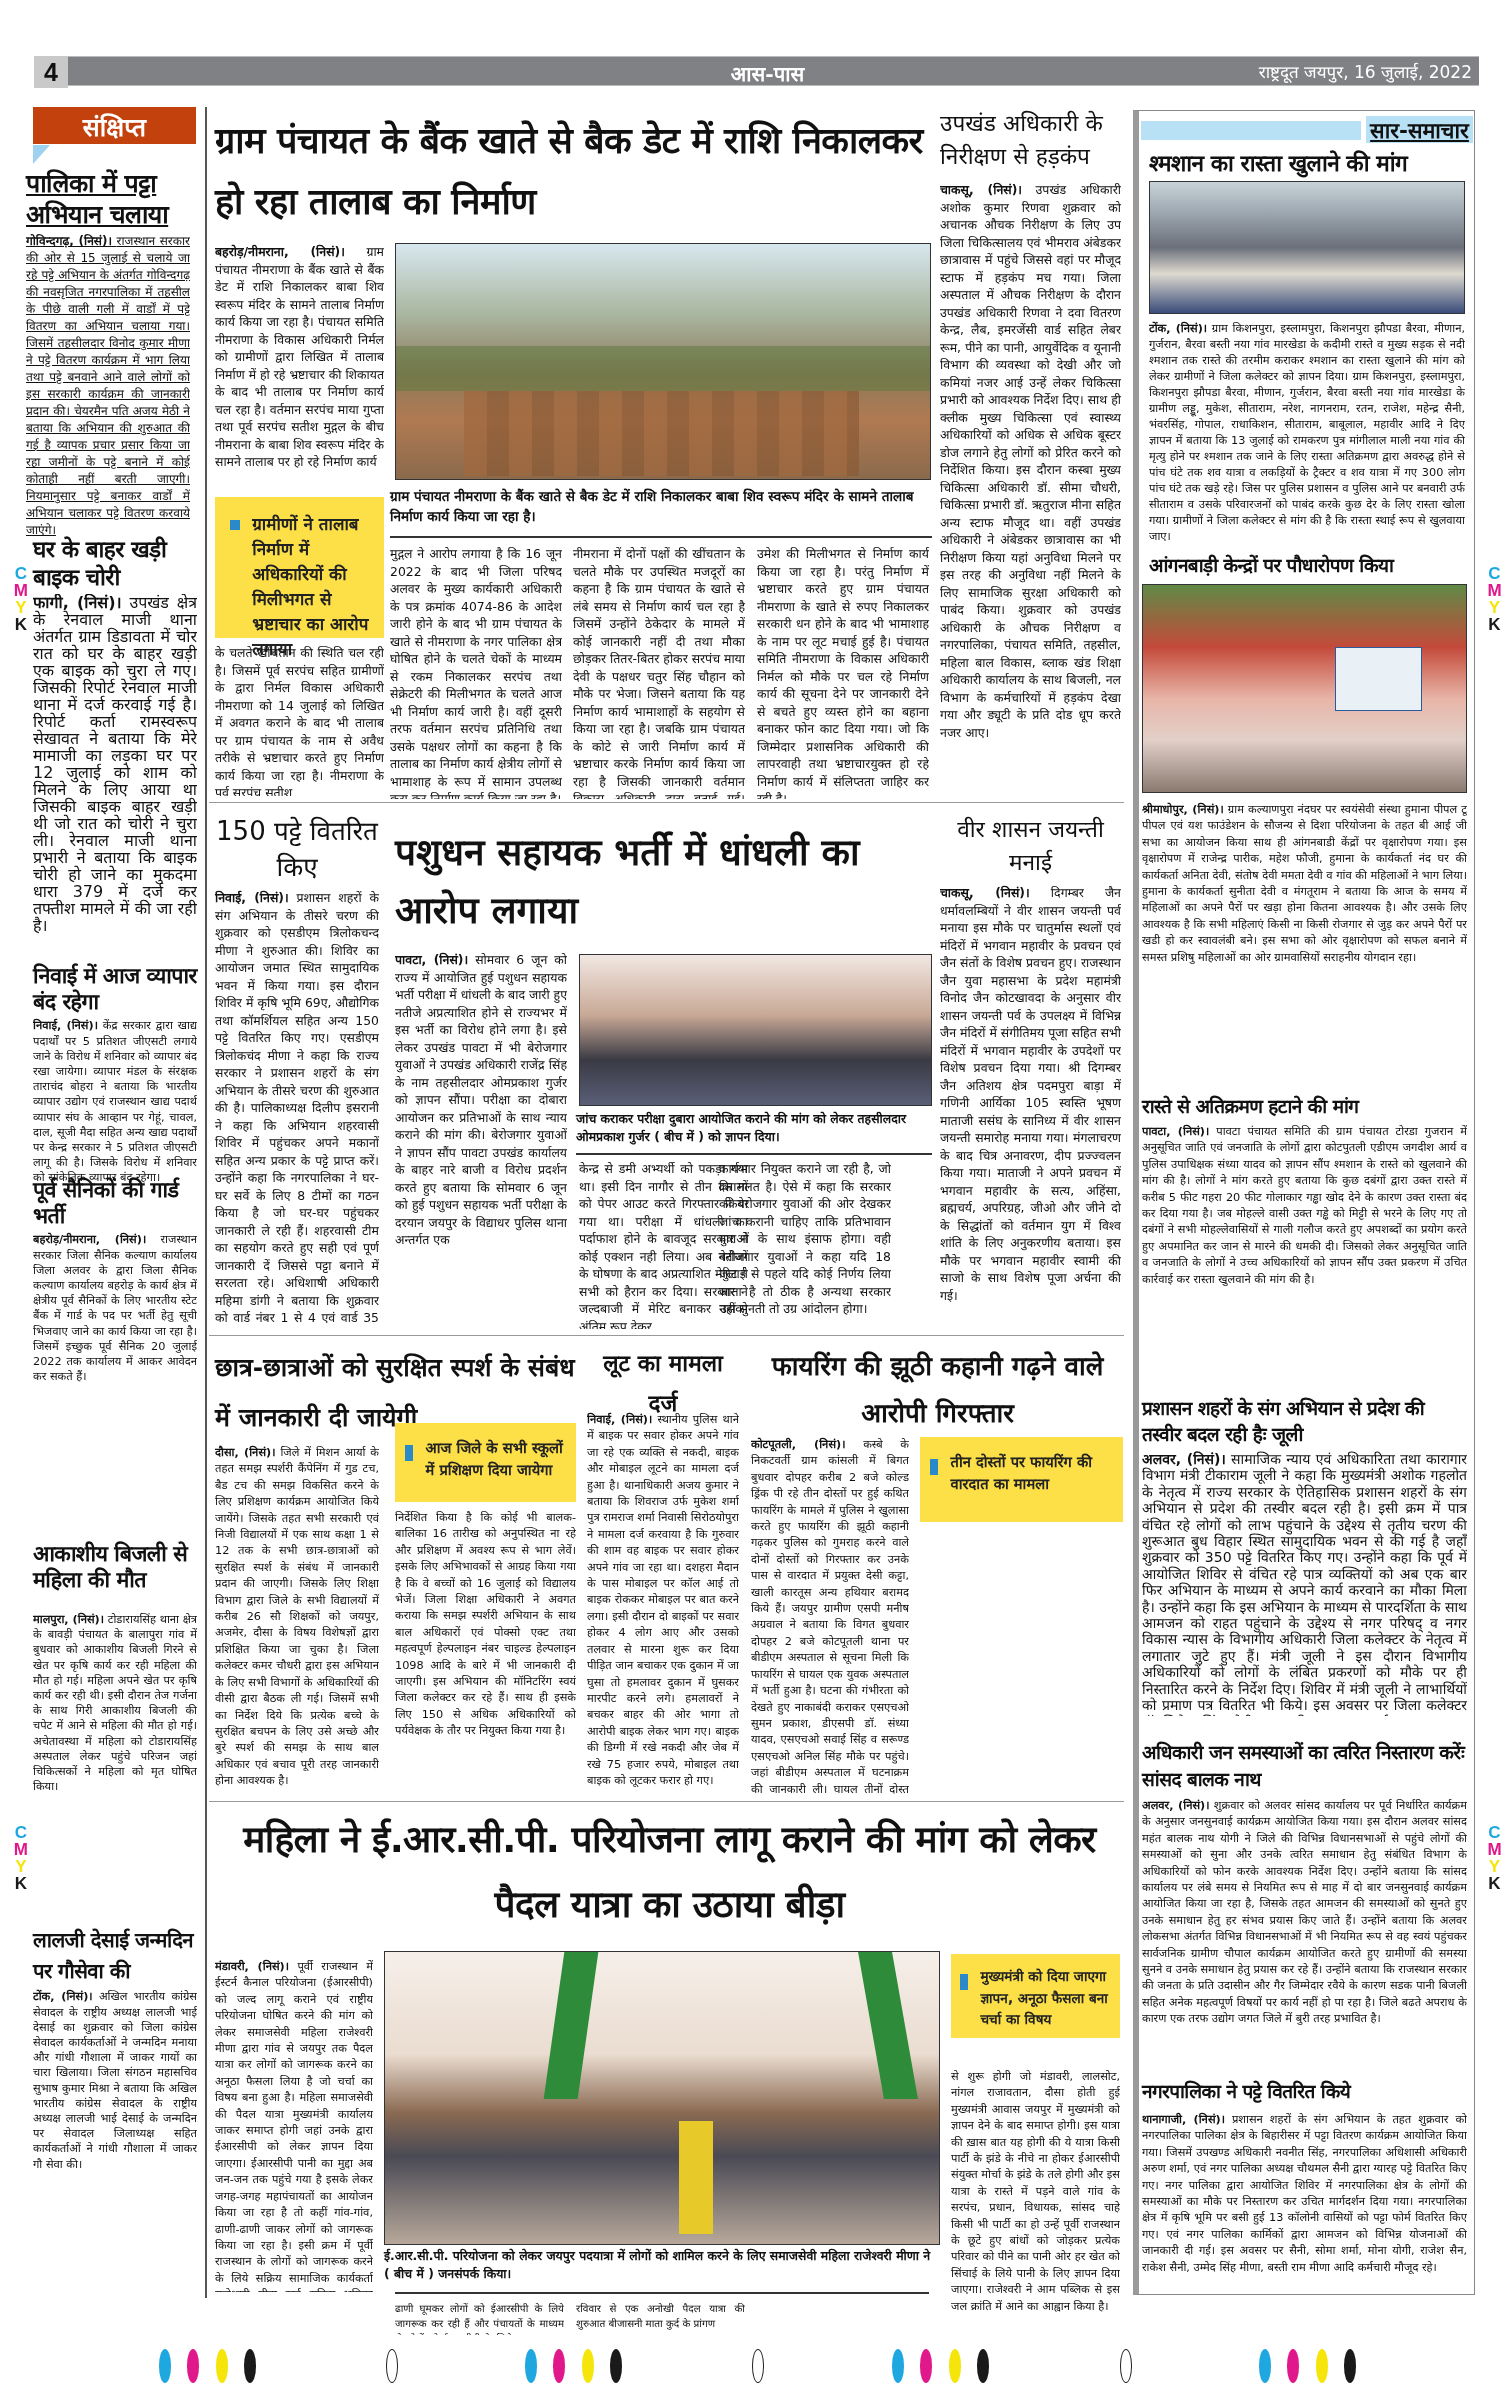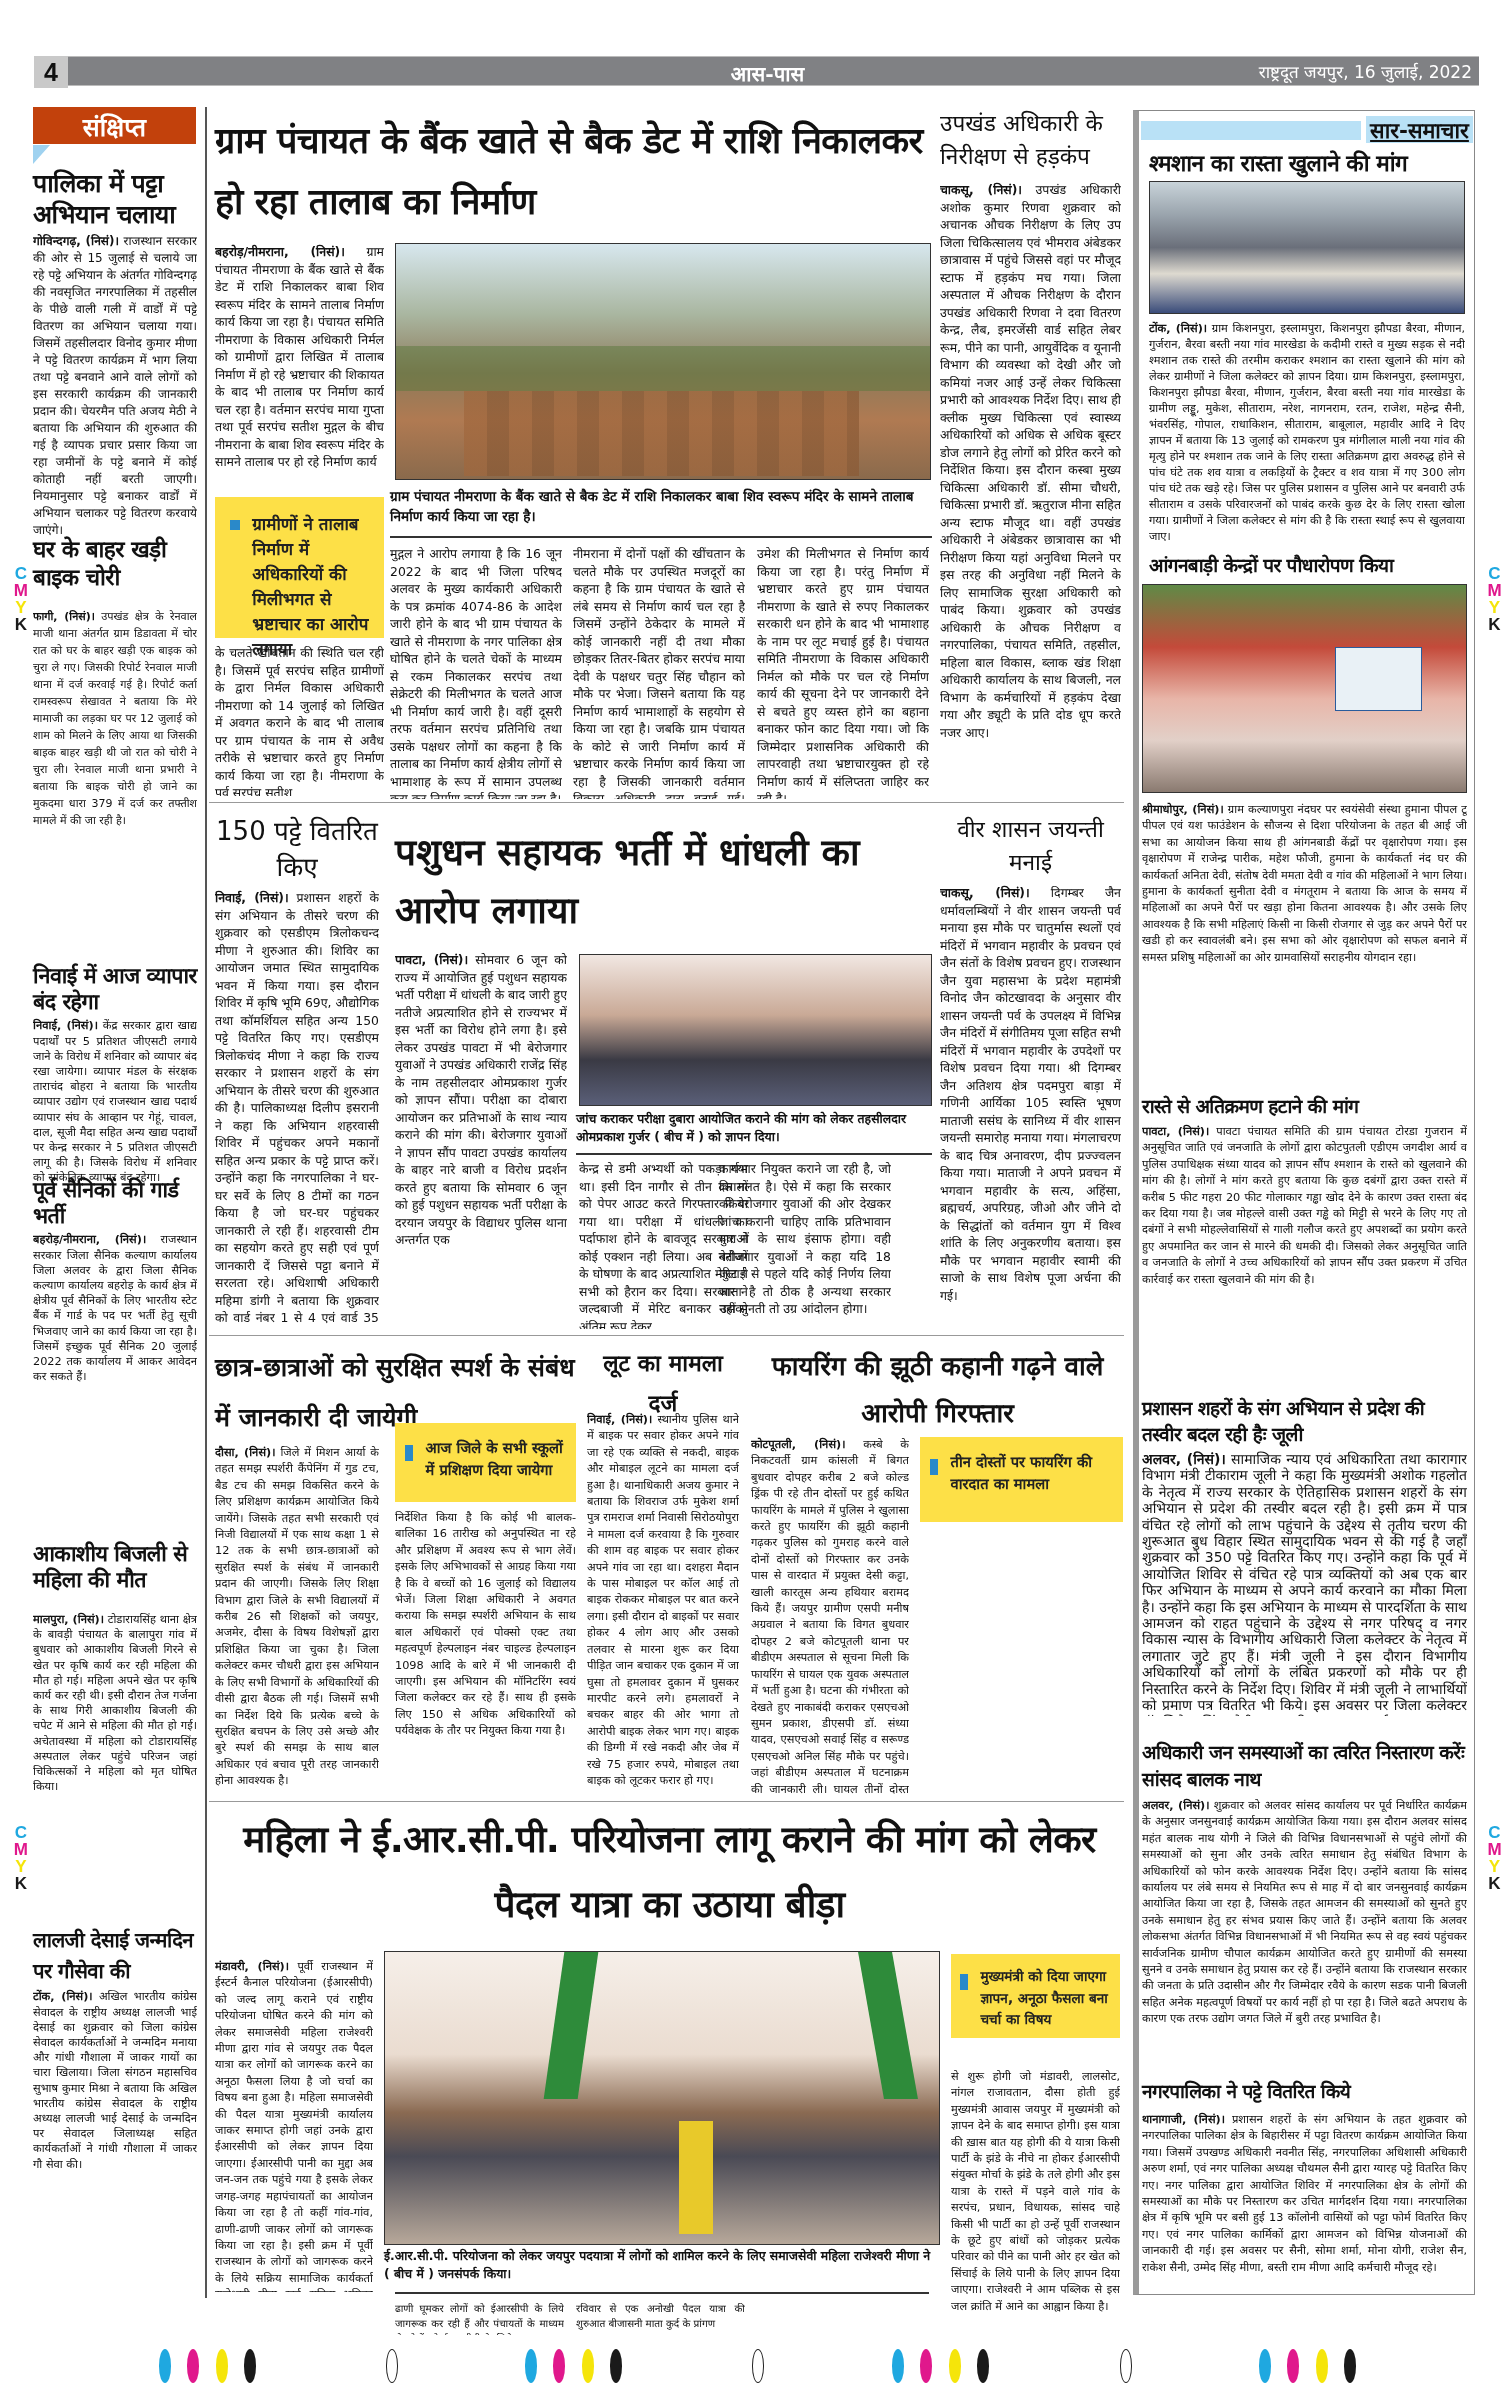--- a/index.html
+++ b/index.html
@@ -33,30 +33,30 @@
 <body>
 
 <div class="abs masthead"></div>
 <div class="abs page-num">4</div>
 <div class="abs section-name">आस-पास</div>
 <div class="abs paper-date">राष्ट्रदूत जयपुर, 16 जुलाई, 2022</div>
 
 <div class="abs tag-box" style="left:33px;top:107px;width:163px;height:37px;">संक्षिप्त</div>
 <div class="abs tag-tail" style="left:33px;top:145px;"></div>
 
-<div class="abs" style="left:33px;top:169px;width:164px;">
+<div class="abs" style="left:26px;top:169px;width:164px;text-decoration:underline;">
   <div class="sanshl" style="font-size:25px;line-height:30.5px;">पालिका में पट्टा अभियान चलाया</div>
   <div class="col-text" style="margin-top:3.4px;font-size:12px;line-height:17px;height:316px;overflow:hidden;">
     <b>गोविन्दगढ़, (निसं)।</b> <span>राजस्थान सरकार की ओर से 15 जुलाई से चलाये जा रहे पट्टे अभियान के अंतर्गत गोविन्दगढ़ की नवसृजित नगरपालिका में तहसील के पीछे वाली गली में वार्डों में पट्टे वितरण का अभियान चलाया गया। जिसमें तहसीलदार विनोद कुमार मीणा ने पट्टे वितरण कार्यक्रम में भाग लिया तथा पट्टे बनवाने आने वाले लोगों को इस सरकारी कार्यक्रम की जानकारी प्रदान की। चेयरमैन पति अजय मेठी ने बताया कि अभियान की शुरुआत की गई है व्यापक प्रचार प्रसार किया जा रहा जमीनों के पट्टे बनाने में कोई कोताही नहीं बरती जाएगी। नियमानुसार पट्टे बनाकर वार्डों में अभियान चलाकर पट्टे वितरण करवाये जाएंगे।</span>
   </div>
 </div>
 
 <div class="abs" style="left:33px;top:535px;width:164px;">
   <div class="sanshl" style="font-size:22.6px;line-height:28px;">घर के बाहर खड़ी बाइक चोरी</div>
-  <div class="col-text" style="margin-top:17px;font-size:11px;line-height:17px;height:361px;overflow:hidden;">
+  <div class="col-text" style="margin-top:3px;font-size:16px;line-height:17px;height:361px;overflow:hidden;">
     <b>फागी, (निसं)।</b> <span>उपखंड क्षेत्र के रेनवाल माजी थाना अंतर्गत ग्राम डिडावता में चोर रात को घर के बाहर खड़ी एक बाइक को चुरा ले गए। जिसकी रिपोर्ट रेनवाल माजी थाना में दर्ज करवाई गई है। रिपोर्ट कर्ता रामस्वरूप सेखावत ने बताया कि मेरे मामाजी का लड़का घर पर 12 जुलाई को शाम को मिलने के लिए आया था जिसकी बाइक बाहर खड़ी थी जो रात को चोरी ने चुरा ली। रेनवाल माजी थाना प्रभारी ने बताया कि बाइक चोरी हो जाने का मुकदमा धारा 379 में दर्ज कर तफ्तीश मामले में की जा रही है।</span>
   </div>
 </div>
 
 <div class="abs" style="left:33px;top:963px;width:164px;">
   <div class="sanshl" style="font-size:21.5px;line-height:26px;">निवाई में आज व्यापार बंद रहेगा</div>
   <div class="col-text" style="margin-top:3.4px;font-size:11.3px;line-height:15.2px;height:169px;overflow:hidden;">
     <b>निवाई, (निसं)।</b> <span>केंद्र सरकार द्वारा खाद्य पदार्थों पर 5 प्रतिशत जीएसटी लगाये जाने के विरोध में शनिवार को व्यापार बंद रखा जायेगा। व्यापार मंडल के संरक्षक ताराचंद बोहरा ने बताया कि भारतीय व्यापार उद्योग एवं राजस्थान खाद्य पदार्थ व्यापार संघ के आव्हान पर गेहूं, चावल, दाल, सूजी मैदा सहित अन्य खाद्य पदार्थों पर केन्द्र सरकार ने 5 प्रतिशत जीएसटी लागू की है। जिसके विरोध में शनिवार को सांकेतिक व्यापार बंद रहेगा।</span>
   </div>
 </div>

